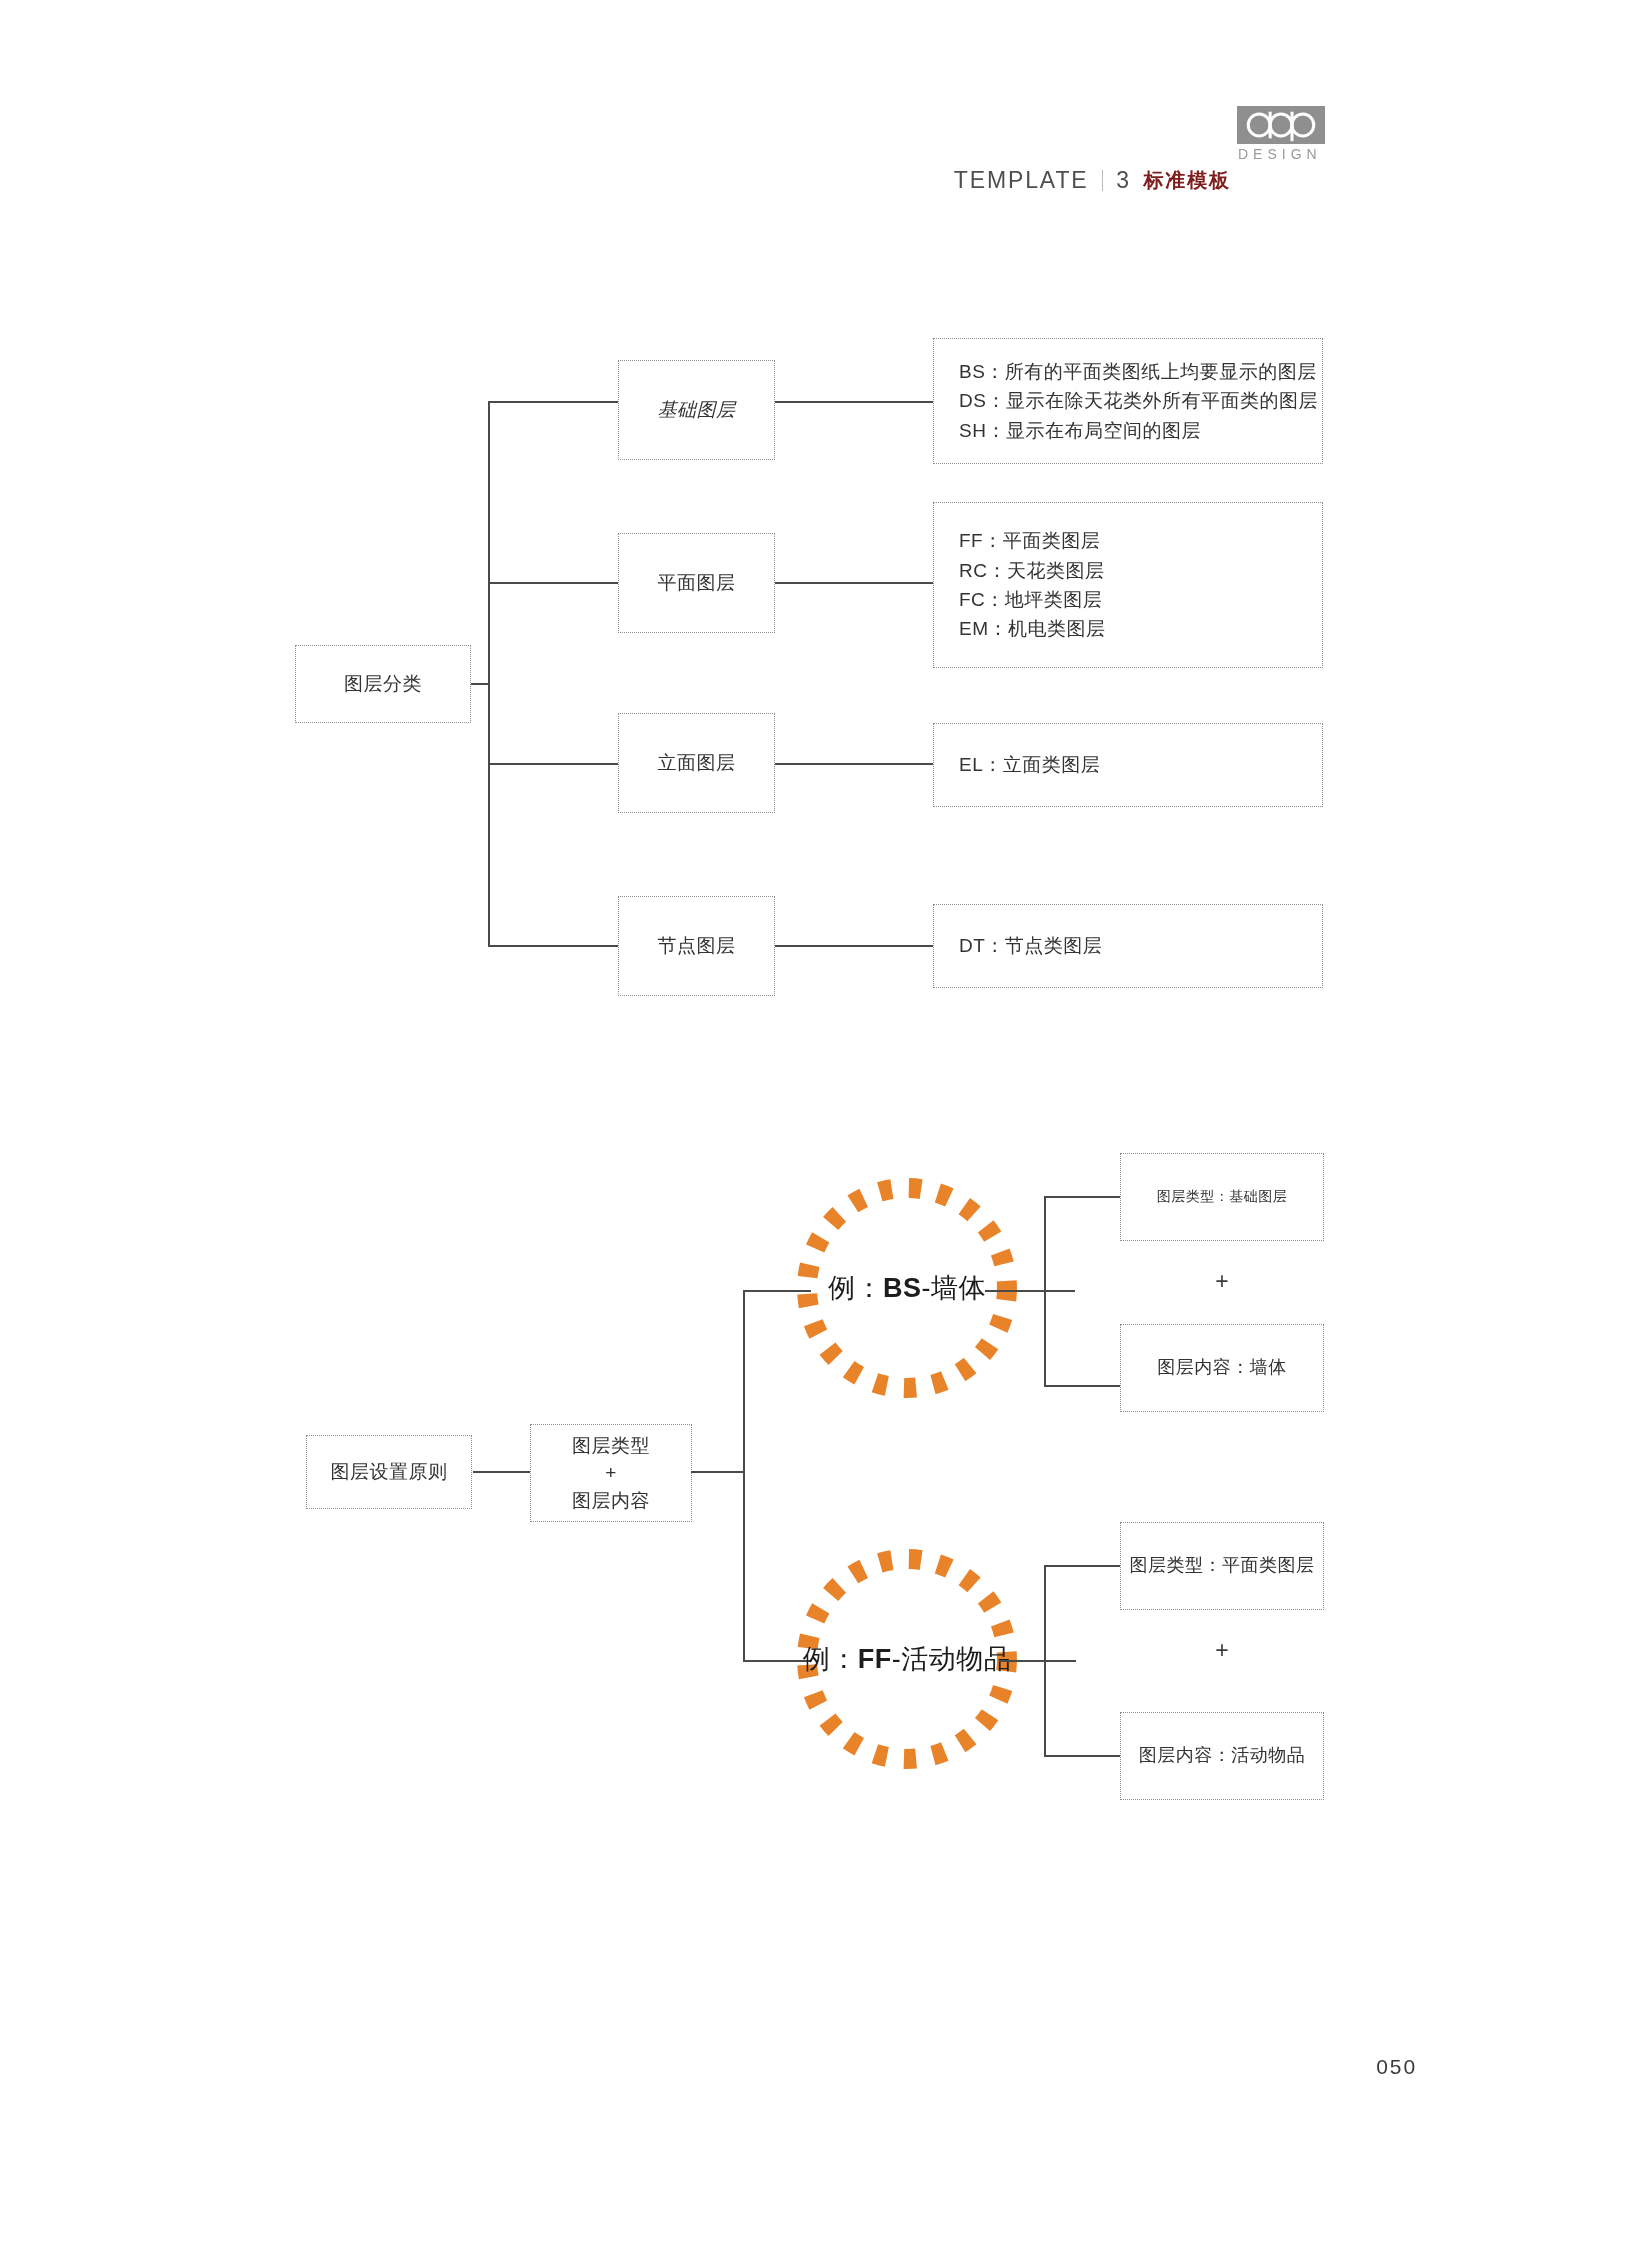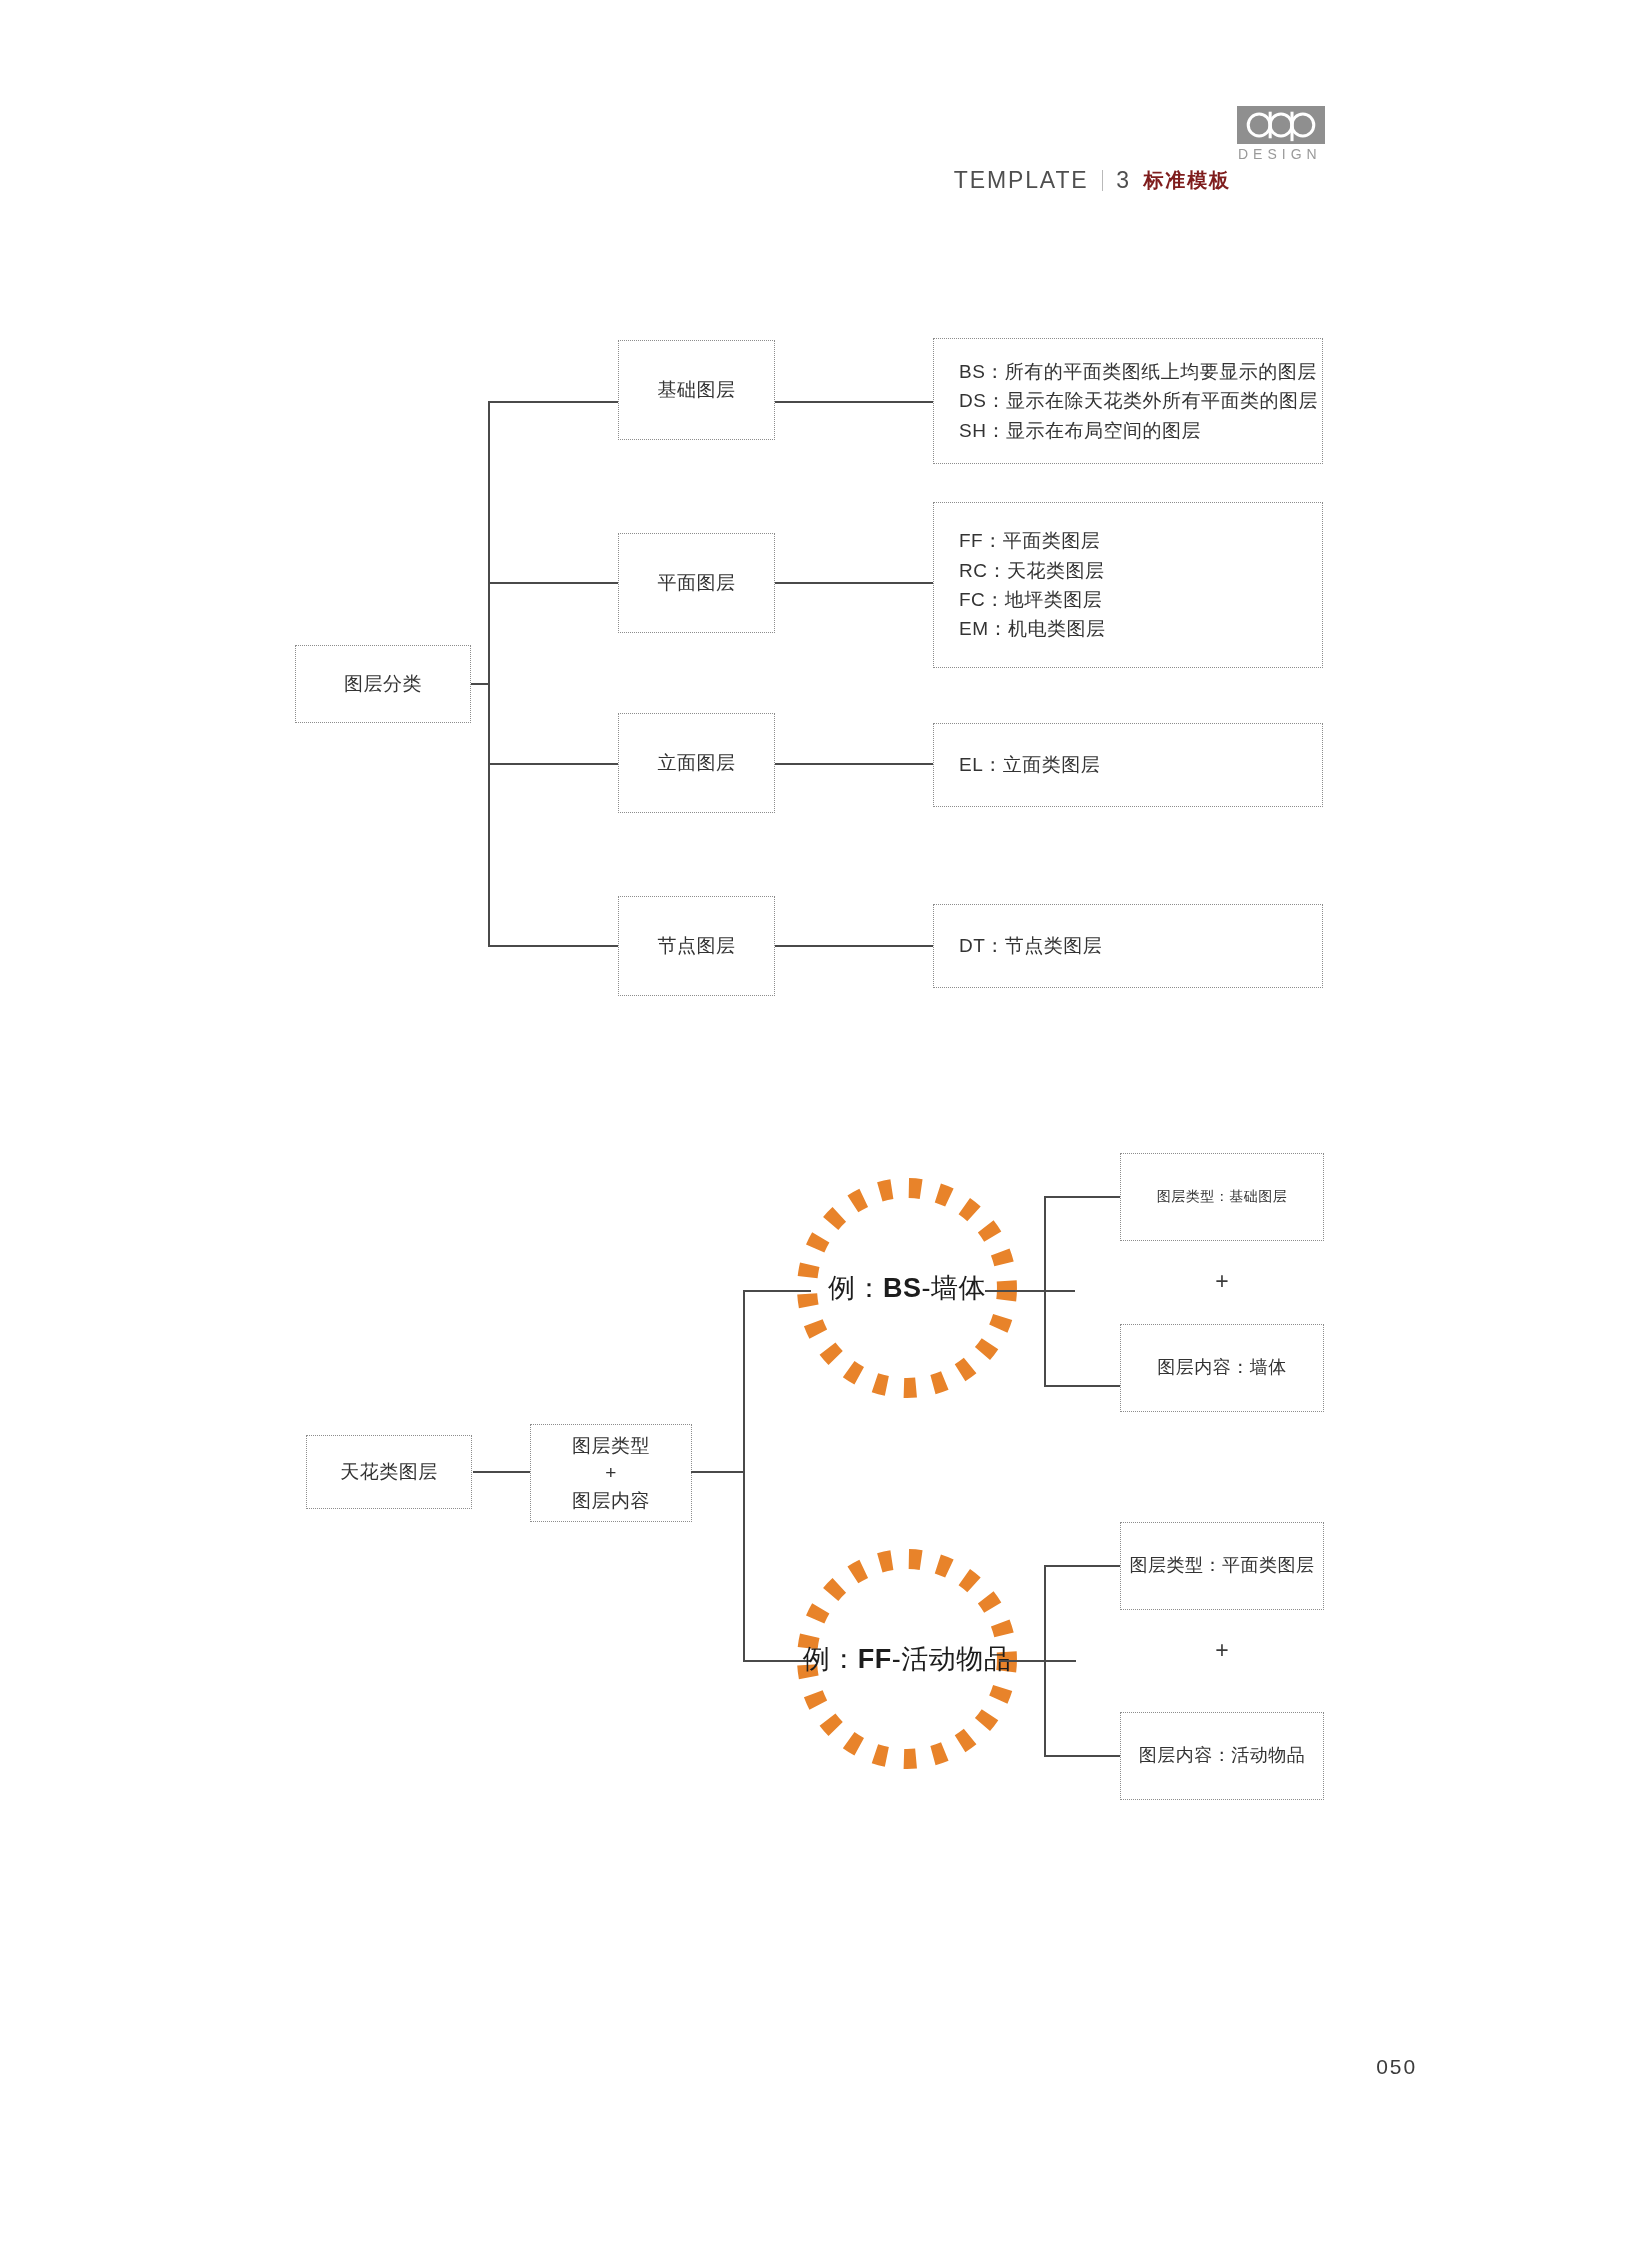--- a/index.html
+++ b/index.html
@@ -111,21 +111,21 @@
 
     <div class="node center" style="left:295px;top:645px;width:176px;height:78px;">
       <span class="node-label">图层分类</span>
     </div>
 
     <div class="ln h" style="left:471px;top:683px;width:18px;"></div>
 
     <div class="ln v" style="left:488px;top:402px;height:545px;"></div>
 
     <div class="ln h" style="left:488px;top:401px;width:130px;"></div>
-    <div class="node center" style="left:618px;top:340px;width:157px;height:100px;">
+    <div class="node center" style="left:618px;top:360px;width:157px;height:100px;font-style:italic;">
       <span class="node-label">基础图层</span>
     </div>
     <div class="ln h" style="left:775px;top:401px;width:158px;"></div>
     <div class="node left" style="left:933px;top:338px;width:390px;height:126px;">
       <span class="node-label pad">BS：所有的平面类图纸上均要显示的图层
 DS：显示在除天花类外所有平面类的图层
 SH：显示在布局空间的图层</span>
     </div>
 
     <div class="ln h" style="left:488px;top:582px;width:130px;"></div>
@@ -155,21 +155,21 @@
     </div>
     <div class="ln h" style="left:775px;top:945px;width:158px;"></div>
     <div class="node left" style="left:933px;top:904px;width:390px;height:84px;">
       <span class="node-label pad">DT：节点类图层</span>
     </div>
   </div>
 
   <div>
 
     <div class="node center" style="left:306px;top:1435px;width:166px;height:74px;">
-      <span class="node-label">天花类图层</span>
+      <span class="node-label">图层设置原则</span>
     </div>
 
     <div class="ln h" style="left:473px;top:1471px;width:57px;"></div>
 
     <div class="node center" style="left:530px;top:1424px;width:162px;height:98px;">
       <span class="node-label" style="line-height:1.45;">图层类型
 +
 图层内容</span>
     </div>
 

